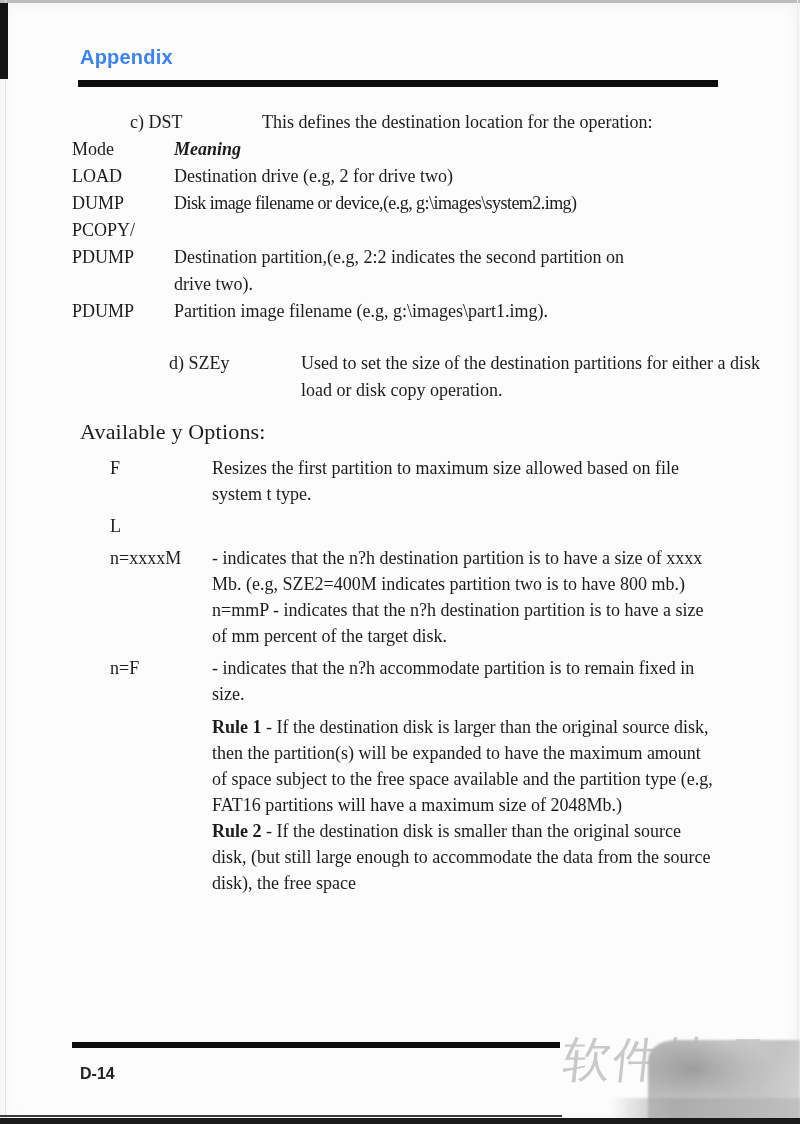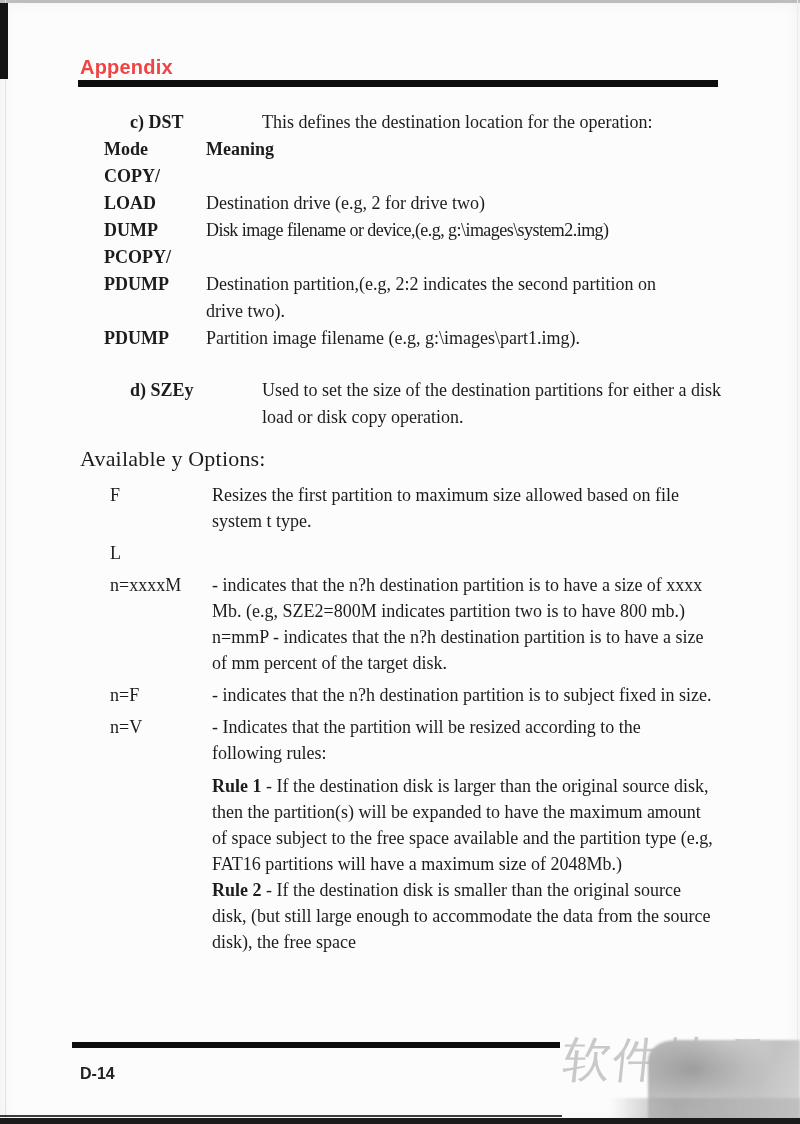--- a/index.html
+++ b/index.html
@@ -12,37 +12,37 @@
   
   .edge-top { position:absolute; top:0; left:0; width:100%; height:3px; background:#bdbdbd; }
   .edge-left-line { position:absolute; top:0; left:5px; width:1px; height:100%; background:#e2e2e2; }
   .edge-right-line { position:absolute; top:0; right:2px; width:1px; height:100%; background:#ececec; }
   .corner-artifact { position:absolute; top:3px; left:0; width:8px; height:76px; background:#141414; }
   .bottom-thin-line { position:absolute; top:1115px; left:0; width:562px; height:2px; background:#3c3c3c; }
   .bottom-bar { position:absolute; left:0; bottom:0; width:100%; height:6px; background:#1b1b1b; }
 
   
   .appendix-title {
-    position:absolute; top:56px; left:80px;
-    font-family:"Liberation Sans", sans-serif; font-weight:bold; font-size:20px; color:#ef4444;
+    position:absolute; top:46px; left:80px;
+    font-family:"Liberation Sans", sans-serif; font-weight:bold; font-size:20px; color:#3b82f6;
     letter-spacing:0.2px;
   }
   .header-rule { position:absolute; top:80px; left:78px; width:640px; height:7px; background:#0d0d0d; }
 
   
   .body-content { position:absolute; top:109px; left:0; right:0; font-size:18px; line-height:27px; }
   .drow { display:flex; }
-  .dlabel1 { margin-left:130px; width:132px; font-weight:bold; flex:none; }
-  .dlabel2 { margin-left:104px; width:102px; font-weight:bold; flex:none; }
+  .dlabel1 { margin-left:130px; width:132px; font-weight:normal; flex:none; }
+  .dlabel2 { margin-left:72px; width:102px; font-weight:normal; flex:none; }
   .ddesc { width:510px; }
-  .ddesc.bold { font-weight:bold; }
+  .ddesc.bold { font-weight:bold;font-style:italic; }
   .ddesc.tight { letter-spacing:-0.55px; white-space:nowrap; }
   .ddesc.w470 { width:470px; }
   .ddesc.w460 { width:460px; }
-  .szey-block { margin-top:25px; }
+  .szey-block { margin-top:25px;justify-content:center; }
 
   .options-heading {
     margin:14px 0 10px 80px;
     font-size:22px; letter-spacing:0.2px;
   }
   .opt { display:flex; line-height:26px; margin-bottom:6px; }
   .opt-term { margin-left:110px; width:102px; flex:none; }
   .opt-desc { width:500px; white-space:pre-wrap; }
   .rules { margin-left:212px; width:502px; line-height:26px; margin-top:7px; }
   .rule { margin:0; }
@@ -94,24 +94,20 @@
 
     <div class="drow">
       <span class="dlabel1">c) DST</span>
       <span class="ddesc">This defines the destination location for the operation:</span>
     </div>
     <div class="drow">
       <span class="dlabel2">Mode</span>
       <span class="ddesc bold">Meaning</span>
     </div>
     <div class="drow">
-      <span class="dlabel2">COPY/</span>
-      <span class="ddesc"></span>
-    </div>
-    <div class="drow">
       <span class="dlabel2">LOAD</span>
       <span class="ddesc">Destination drive (e.g, 2 for drive two)</span>
     </div>
     <div class="drow">
       <span class="dlabel2">DUMP</span>
       <span class="ddesc tight">Disk image filename or device,(e.g, g:\images\system2.img)</span>
     </div>
     <div class="drow">
       <span class="dlabel2">PCOPY/</span>
       <span class="ddesc"></span>
@@ -134,29 +130,25 @@
 
     <div class="opt">
       <span class="opt-term">F</span>
       <span class="opt-desc">Resizes the first partition to maximum size allowed based on file system t type.</span>
     </div>
     <div class="opt">
       <span class="opt-term">L</span>
     </div>
     <div class="opt">
       <span class="opt-term">n=xxxxM</span>
-      <span class="opt-desc">- indicates that the n?h destination partition is to have a size of xxxx Mb. (e.g, SZE2=800M indicates partition two is to have 800 mb.)   n=mmP - indicates that the n?h destination partition is to have a size of mm percent of the target disk.</span>
+      <span class="opt-desc">- indicates that the n?h destination partition is to have a size of xxxx Mb. (e.g, SZE2=400M indicates partition two is to have 800 mb.)   n=mmP - indicates that the n?h destination partition is to have a size of mm percent of the target disk.</span>
     </div>
     <div class="opt">
       <span class="opt-term">n=F</span>
-      <span class="opt-desc">- indicates that the n?h destination partition is to subject fixed in size.</span>
-    </div>
-    <div class="opt">
-      <span class="opt-term">n=V</span>
-      <span class="opt-desc">- Indicates that the partition will be resized according to the following rules:</span>
+      <span class="opt-desc">- indicates that the n?h accommodate partition is to remain fixed in size.</span>
     </div>
 
     <div class="rules">
       <p class="rule"><b>Rule 1</b><span> - If the destination disk is larger than the original source disk, then the partition(s) will be expanded to have the maximum amount of space subject to the free space available and the partition type (e.g, FAT16 partitions will have a maximum size of 2048Mb.)</span></p>
       <p class="rule"><b>Rule 2</b><span> - If the destination disk is smaller than the original source disk, (but still large enough to accommodate the data from the source disk), the free space</span></p>
     </div>
   </div>
 
   <div class="footer-rule"></div>
   <div class="page-number">D-14</div>

